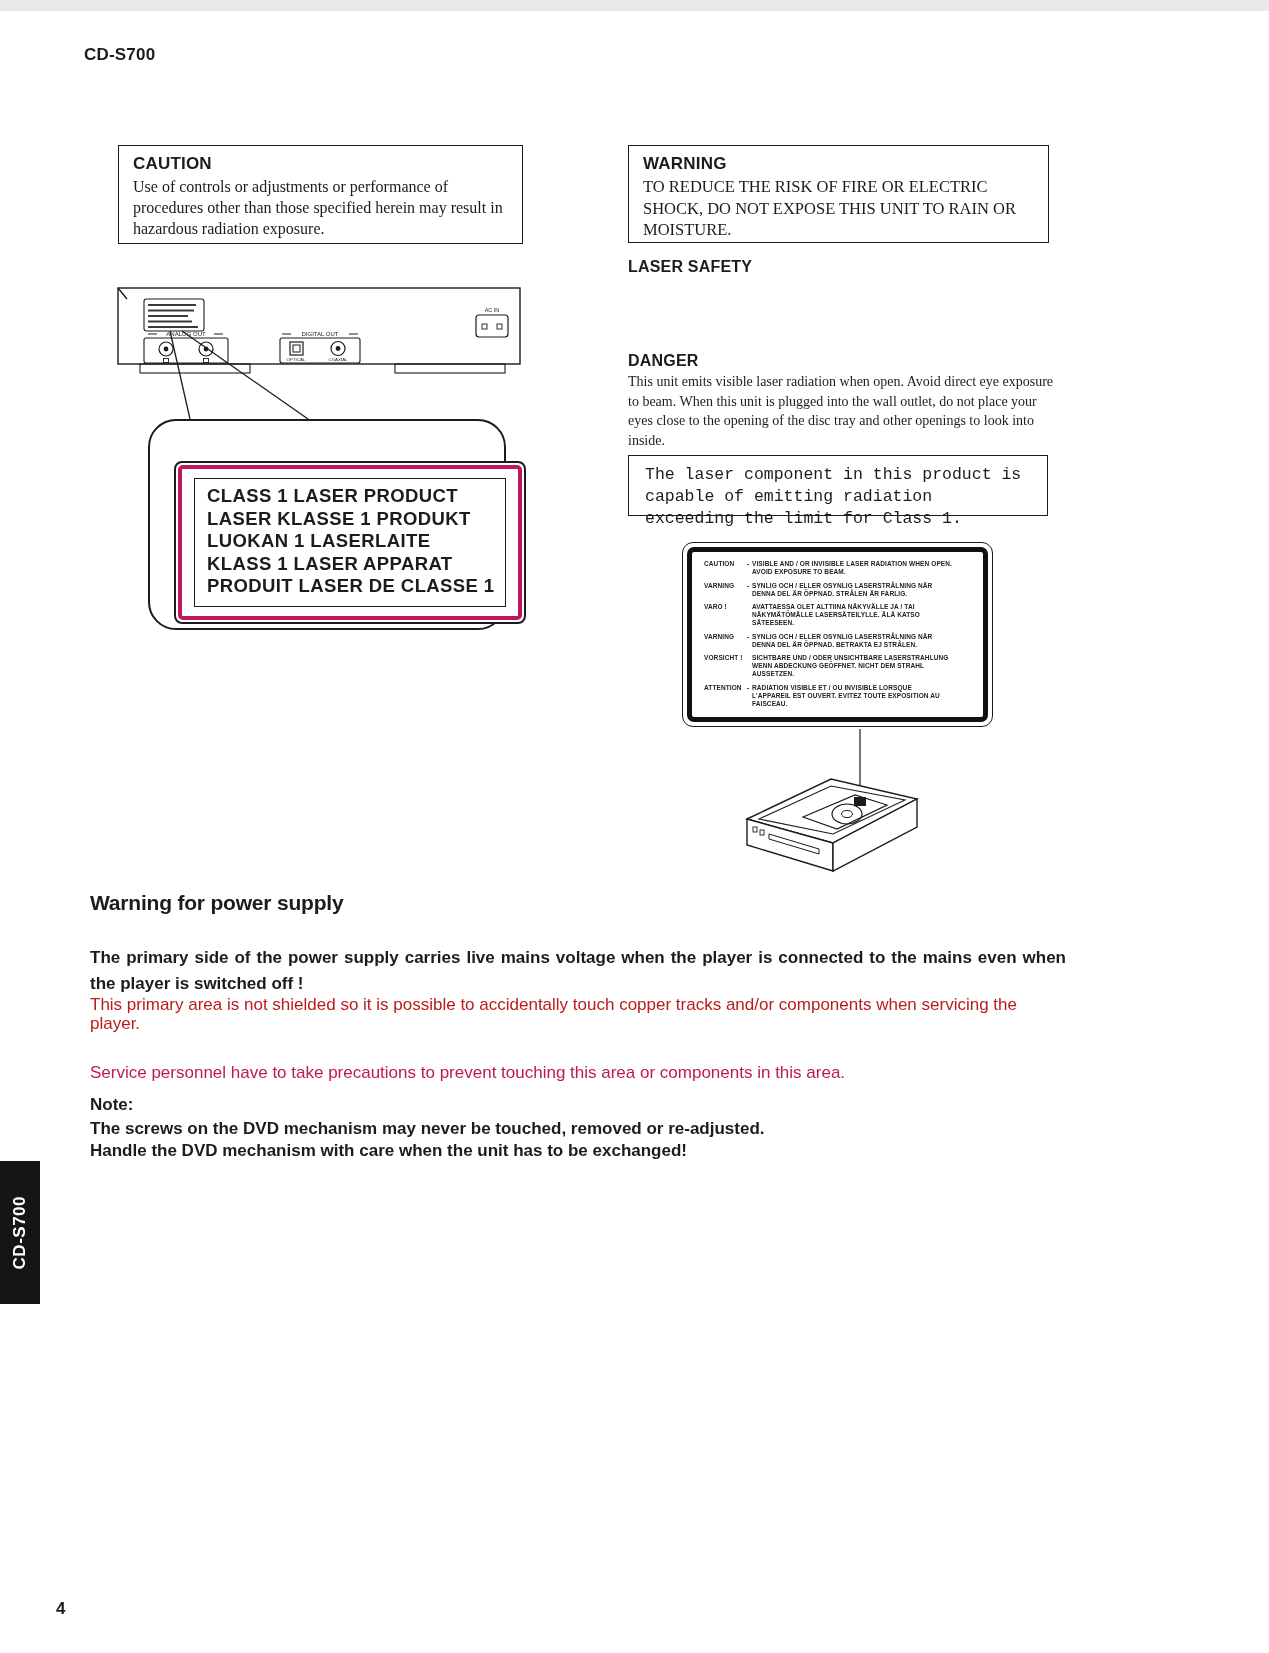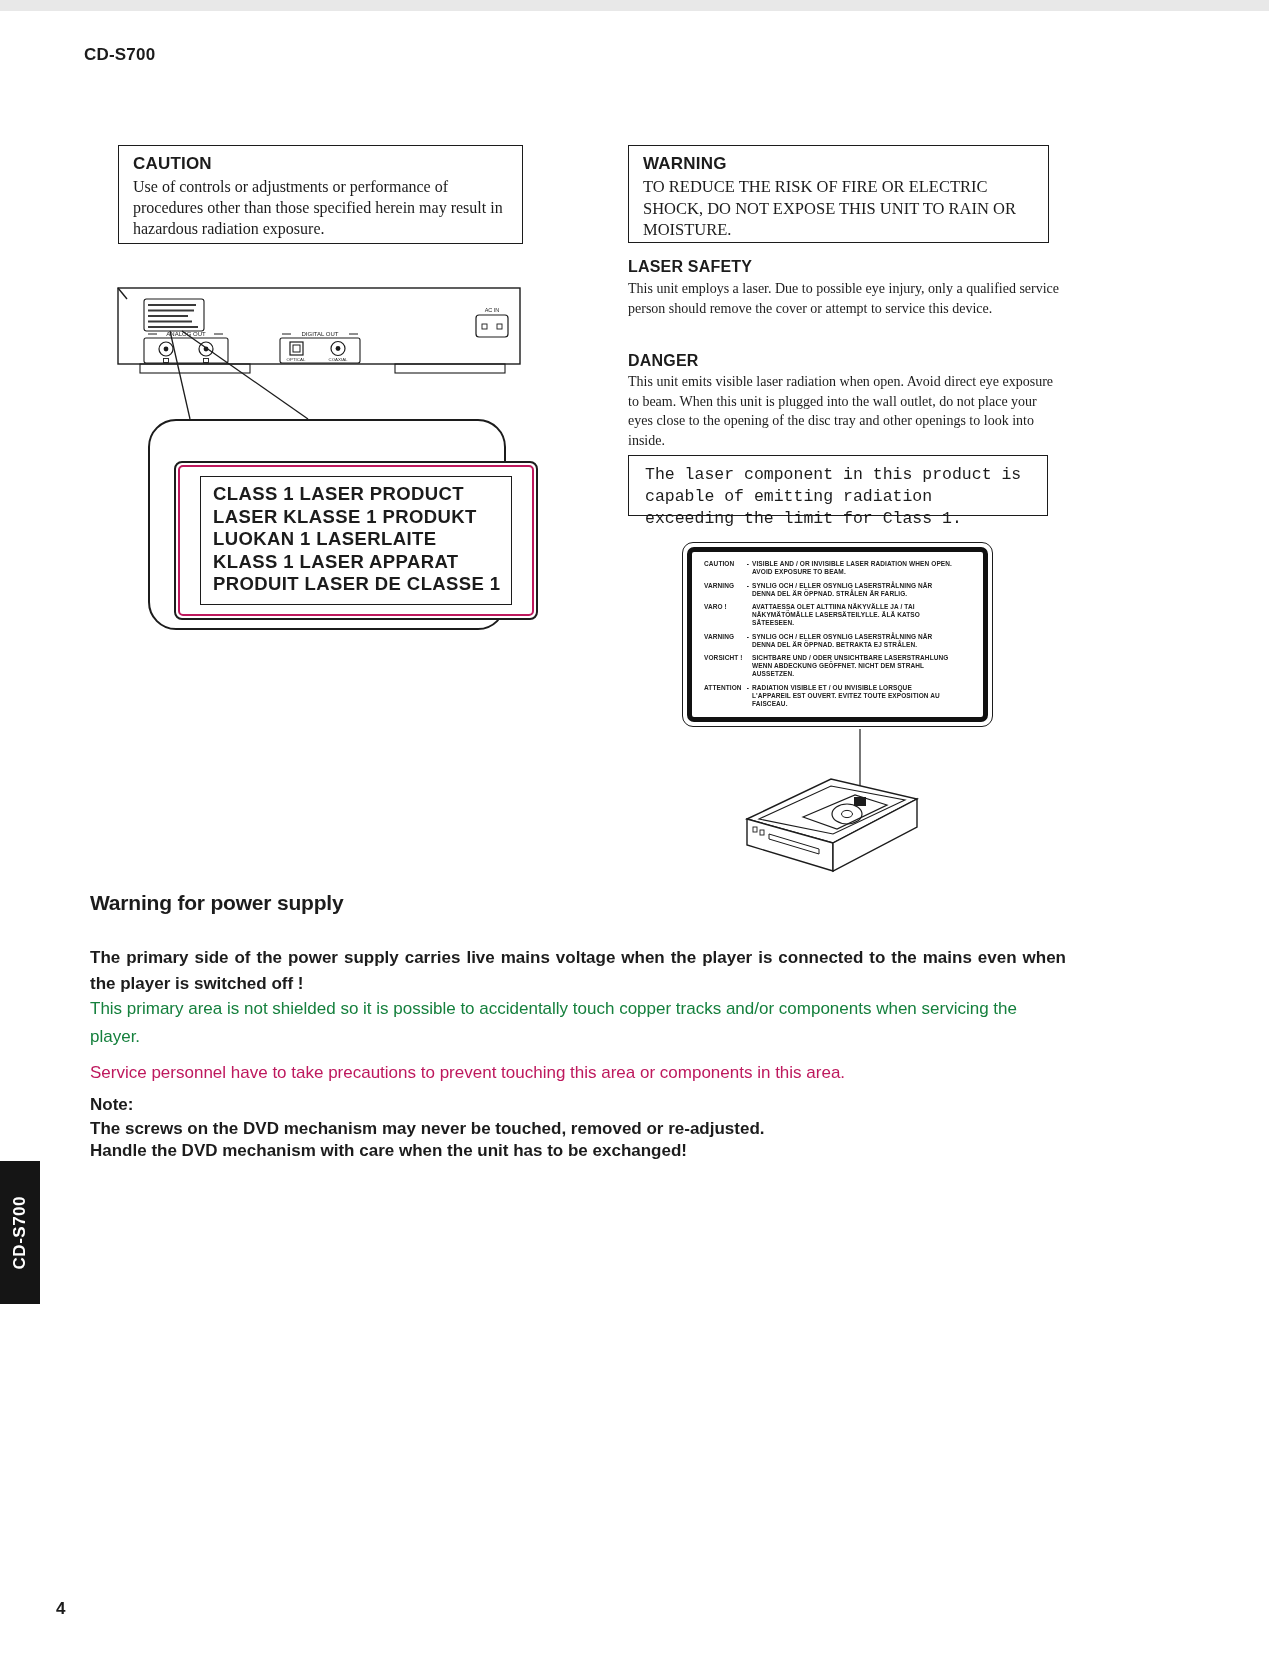--- a/index.html
+++ b/index.html
@@ -33,27 +33,27 @@
     box-sizing:border-box;padding:4px;background:#fff;}
   .laser-label-frame{border:5px solid #111;border-radius:7px;height:100%;box-sizing:border-box;
     background:#fff;padding:8px 5px 4px 12px;overflow:hidden;}
   .lrow{display:flex;margin-bottom:5.5px;font-size:6.5px;line-height:8px;color:#222;font-weight:bold;letter-spacing:0.1px;}
   .lterm{width:40px;flex:none;}
   .lsep{width:8px;flex:none;text-align:center;}
   .ltext{width:200px;flex:none;}
   
   .callout-box{left:148px;top:408px;width:358px;height:211px;border:2px solid #1c1c1c;border-radius:28px;box-sizing:border-box;background:#fff;}
   .class-label-outer{position:absolute;left:24px;top:40px;border:2px solid #1c1c1c;border-radius:8px;padding:2px;background:#fff;}
-  .class-label-mid{border:2px solid #be185d;border-radius:5px;padding:9px 20px;}
+  .class-label-mid{border:4px solid #be185d;border-radius:5px;padding:9px 12px;}
   .class-label-inner{border:1.5px solid #1c1c1c;padding:6px 10px 8px 12px;}
   .class-line{font-size:18.5px;font-weight:bold;letter-spacing:0.4px;line-height:22.5px;white-space:nowrap;}
   
   .ps-title{left:90px;top:880px;font-size:21px;font-weight:bold;letter-spacing:-0.2px;}
   .ps-intro{left:90px;top:934px;width:976px;font-size:17px;font-weight:bold;line-height:25.5px;text-align:justify;}
-  .ps-p1{left:90px;top:984px;width:976px;font-size:17px;line-height:28px;color:#15803d;}
+  .ps-p1{left:90px;top:984px;width:976px;font-size:17px;line-height:19px;color:#b91c1c;}
   .ps-p2{left:90px;top:1049px;width:976px;font-size:17px;line-height:25.5px;color:#be185d;}
   .ps-note-label{left:90px;top:1084px;font-size:17px;font-weight:bold;}
   .ps-notes{left:90px;top:1107px;width:976px;font-size:17px;font-weight:bold;line-height:21.5px;}
   
   .side-tab{left:0;top:1150px;width:40px;height:143px;background:#151515;display:flex;align-items:center;justify-content:center;}
   .side-tab span{writing-mode:vertical-rl;transform:rotate(180deg);color:#fff;font-weight:bold;font-size:17px;letter-spacing:0.5px;}
   .page-number{left:56px;top:1588px;font-size:17px;font-weight:bold;}
   svg{display:block;}
 </style>
 </head>
@@ -141,21 +141,20 @@
           <div class="class-line">LASER KLASSE 1 PRODUKT</div>
           <div class="class-line">LUOKAN 1 LASERLAITE</div>
           <div class="class-line">KLASS 1 LASER APPARAT</div>
           <div class="class-line">PRODUIT LASER DE CLASSE 1</div>
         </div>
       </div>
     </div>
   </div>
 
   <div class="abs sec-head laser-safety-head">LASER SAFETY</div>
-  <div class="abs sec-body laser-safety-body">This unit employs a laser. Due to possible eye injury, only a qualified service person should remove the cover or attempt to service this device.</div>
 
   <div class="abs sec-head danger-head">DANGER</div>
   <div class="abs sec-body danger-body">This unit emits visible laser radiation when open. Avoid direct eye exposure to beam. When this unit is plugged into the wall outlet, do not place your eyes close to the opening of the disc tray and other openings to look into inside.</div>
 
   <div class="abs class-limit-box">The laser component in this product is capable of emitting radiation exceeding the limit for Class 1.</div>
 
   <div class="abs laser-label-outer">
     <div class="laser-label-frame">
       <div class="lrow">
         <span class="lterm">CAUTION</span>

